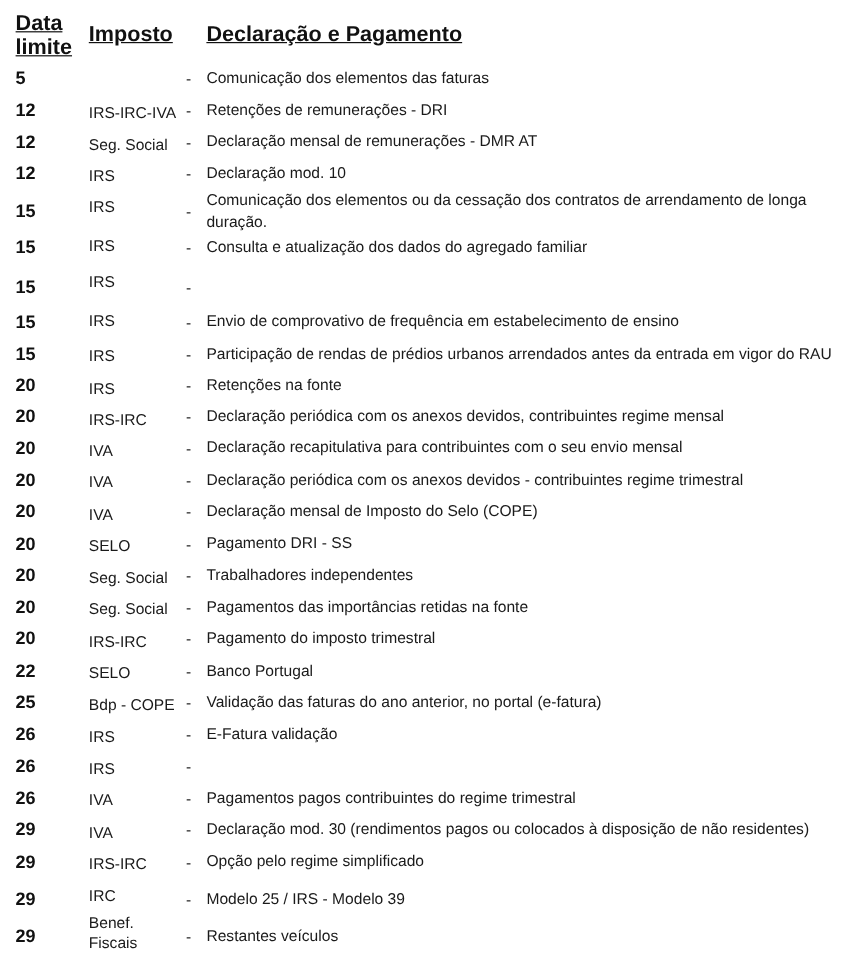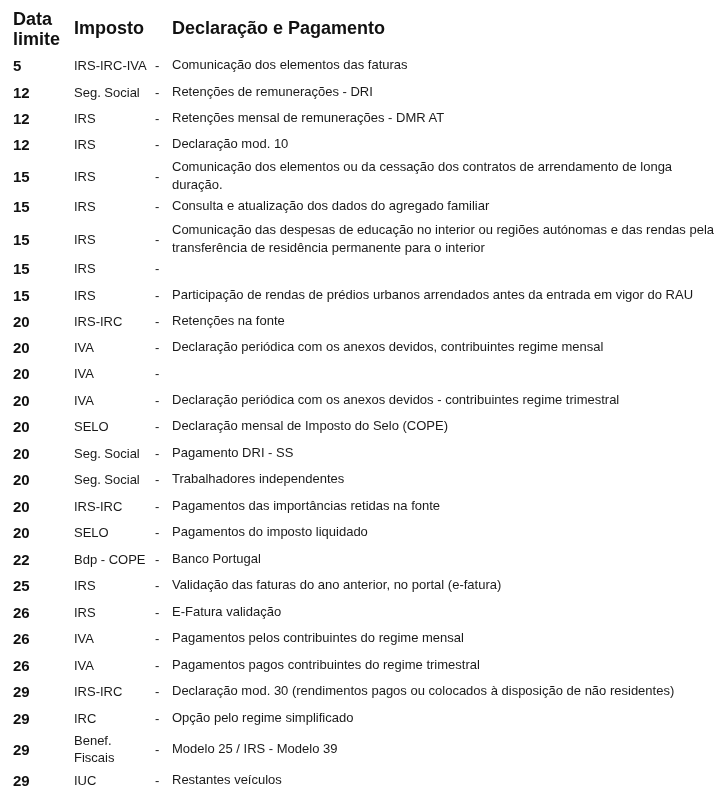--- a/index.html
+++ b/index.html
@@ -1,28 +1,28 @@
 <!DOCTYPE html>
 <html><head>
 <meta charset="utf-8">
 <style>
   html, body { margin: 0; padding: 0; background: #ffffff; }
   body {
     width: 721px; height: 800px; overflow: hidden; position: relative;
     font-family: "Liberation Sans", "DejaVu Sans", sans-serif;
     color: #1a1a1a;
   }
-  .hdr { position: absolute; font-weight: bold; font-size: 18px; color: #111; line-height: 20px; }
+  .hdr { position: absolute; font-weight: bold; font-size: 18px; text-decoration: underline; color: #111; line-height: 20px; }
   .hdr-date { left: 13px; top: 9px; }
   .hdr-imposto { left: 74px; top: 18px; }
   .hdr-decl { left: 172px; top: 18px; }
   .row { position: absolute; left: 0; width: 721px; }
   .cell { position: absolute; top: 0; height: 100%; display: flex; align-items: center; }
   .c-date { left: 13px; font-weight: bold; font-size: 15px; color: #111; }
-  .c-tax { left: 74px; width: 80px; font-size: 13px; line-height: 17px; }
+  .c-tax { left: 74px; width: 80px; font-size: 13px; line-height: 17px; margin-top: 28px; }
   .c-dash { left: 155px; font-size: 13px; }
   .c-desc { left: 172px; width: 545px; font-size: 13px; line-height: 18px; }
 </style>
 </head>
 <body>
 
 <div class="hdr hdr-date" style="width:56px;">Data limite</div>
 <div class="hdr hdr-imposto">Imposto</div>
 <div class="hdr hdr-decl">Declaração e Pagamento</div>
 
@@ -36,21 +36,21 @@
     <div class="row" style="top: 81px; height: 22px;">
       <div class="cell c-date">12</div>
       <div class="cell c-tax">Seg. Social</div>
       <div class="cell c-dash">-</div>
       <div class="cell c-desc">Retenções de remunerações - DRI</div>
     </div>
     <div class="row" style="top: 107px; height: 22px;">
       <div class="cell c-date">12</div>
       <div class="cell c-tax">IRS</div>
       <div class="cell c-dash">-</div>
-      <div class="cell c-desc">Retenções mensal de remunerações - DMR AT</div>
+      <div class="cell c-desc">Declaração mensal de remunerações - DMR AT</div>
     </div>
     <div class="row" style="top: 133px; height: 22px;">
       <div class="cell c-date">12</div>
       <div class="cell c-tax">IRS</div>
       <div class="cell c-dash">-</div>
       <div class="cell c-desc">Declaração mod. 10</div>
     </div>
     <div class="row" style="top: 157px; height: 38px;">
       <div class="cell c-date">15</div>
       <div class="cell c-tax">IRS</div>
@@ -60,26 +60,26 @@
     <div class="row" style="top: 195px; height: 22px;">
       <div class="cell c-date">15</div>
       <div class="cell c-tax">IRS</div>
       <div class="cell c-dash">-</div>
       <div class="cell c-desc">Consulta e atualização dos dados do agregado familiar</div>
     </div>
     <div class="row" style="top: 220px; height: 38px;">
       <div class="cell c-date">15</div>
       <div class="cell c-tax">IRS</div>
       <div class="cell c-dash">-</div>
-      <div class="cell c-desc">Comunicação das despesas de educação no interior ou regiões autónomas e das rendas pela transferência de residência permanente para o interior</div>
     </div>
     <div class="row" style="top: 257px; height: 22px;">
       <div class="cell c-date">15</div>
       <div class="cell c-tax">IRS</div>
       <div class="cell c-dash">-</div>
+      <div class="cell c-desc">Envio de comprovativo de frequência em estabelecimento de ensino</div>
     </div>
     <div class="row" style="top: 284px; height: 22px;">
       <div class="cell c-date">15</div>
       <div class="cell c-tax">IRS</div>
       <div class="cell c-dash">-</div>
       <div class="cell c-desc">Participação de rendas de prédios urbanos arrendados antes da entrada em vigor do RAU</div>
     </div>
     <div class="row" style="top: 310px; height: 22px;">
       <div class="cell c-date">20</div>
       <div class="cell c-tax">IRS-IRC</div>
@@ -89,20 +89,21 @@
     <div class="row" style="top: 336px; height: 22px;">
       <div class="cell c-date">20</div>
       <div class="cell c-tax">IVA</div>
       <div class="cell c-dash">-</div>
       <div class="cell c-desc">Declaração periódica com os anexos devidos, contribuintes regime mensal</div>
     </div>
     <div class="row" style="top: 362px; height: 22px;">
       <div class="cell c-date">20</div>
       <div class="cell c-tax">IVA</div>
       <div class="cell c-dash">-</div>
+      <div class="cell c-desc">Declaração recapitulativa para contribuintes com o seu envio mensal</div>
     </div>
     <div class="row" style="top: 389px; height: 22px;">
       <div class="cell c-date">20</div>
       <div class="cell c-tax">IVA</div>
       <div class="cell c-dash">-</div>
       <div class="cell c-desc">Declaração periódica com os anexos devidos - contribuintes regime trimestral</div>
     </div>
     <div class="row" style="top: 415px; height: 22px;">
       <div class="cell c-date">20</div>
       <div class="cell c-tax">SELO</div>
@@ -124,21 +125,21 @@
     <div class="row" style="top: 495px; height: 22px;">
       <div class="cell c-date">20</div>
       <div class="cell c-tax">IRS-IRC</div>
       <div class="cell c-dash">-</div>
       <div class="cell c-desc">Pagamentos das importâncias retidas na fonte</div>
     </div>
     <div class="row" style="top: 521px; height: 22px;">
       <div class="cell c-date">20</div>
       <div class="cell c-tax">SELO</div>
       <div class="cell c-dash">-</div>
-      <div class="cell c-desc">Pagamentos do imposto liquidado</div>
+      <div class="cell c-desc">Pagamento do imposto trimestral</div>
     </div>
     <div class="row" style="top: 548px; height: 22px; text-decoration: underline;">
       <div class="cell c-date">22</div>
       <div class="cell c-tax">Bdp - COPE</div>
       <div class="cell c-dash">-</div>
       <div class="cell c-desc">Banco Portugal</div>
     </div>
     <div class="row" style="top: 574px; height: 22px;">
       <div class="cell c-date">25</div>
       <div class="cell c-tax">IRS</div>
@@ -148,21 +149,20 @@
     <div class="row" style="top: 601px; height: 22px;">
       <div class="cell c-date">26</div>
       <div class="cell c-tax">IRS</div>
       <div class="cell c-dash">-</div>
       <div class="cell c-desc">E-Fatura validação</div>
     </div>
     <div class="row" style="top: 627px; height: 22px;">
       <div class="cell c-date">26</div>
       <div class="cell c-tax">IVA</div>
       <div class="cell c-dash">-</div>
-      <div class="cell c-desc">Pagamentos pelos contribuintes do regime mensal</div>
     </div>
     <div class="row" style="top: 654px; height: 22px;">
       <div class="cell c-date">26</div>
       <div class="cell c-tax">IVA</div>
       <div class="cell c-dash">-</div>
       <div class="cell c-desc">Pagamentos pagos contribuintes do regime trimestral</div>
     </div>
     <div class="row" style="top: 680px; height: 22px;">
       <div class="cell c-date">29</div>
       <div class="cell c-tax">IRS-IRC</div>

